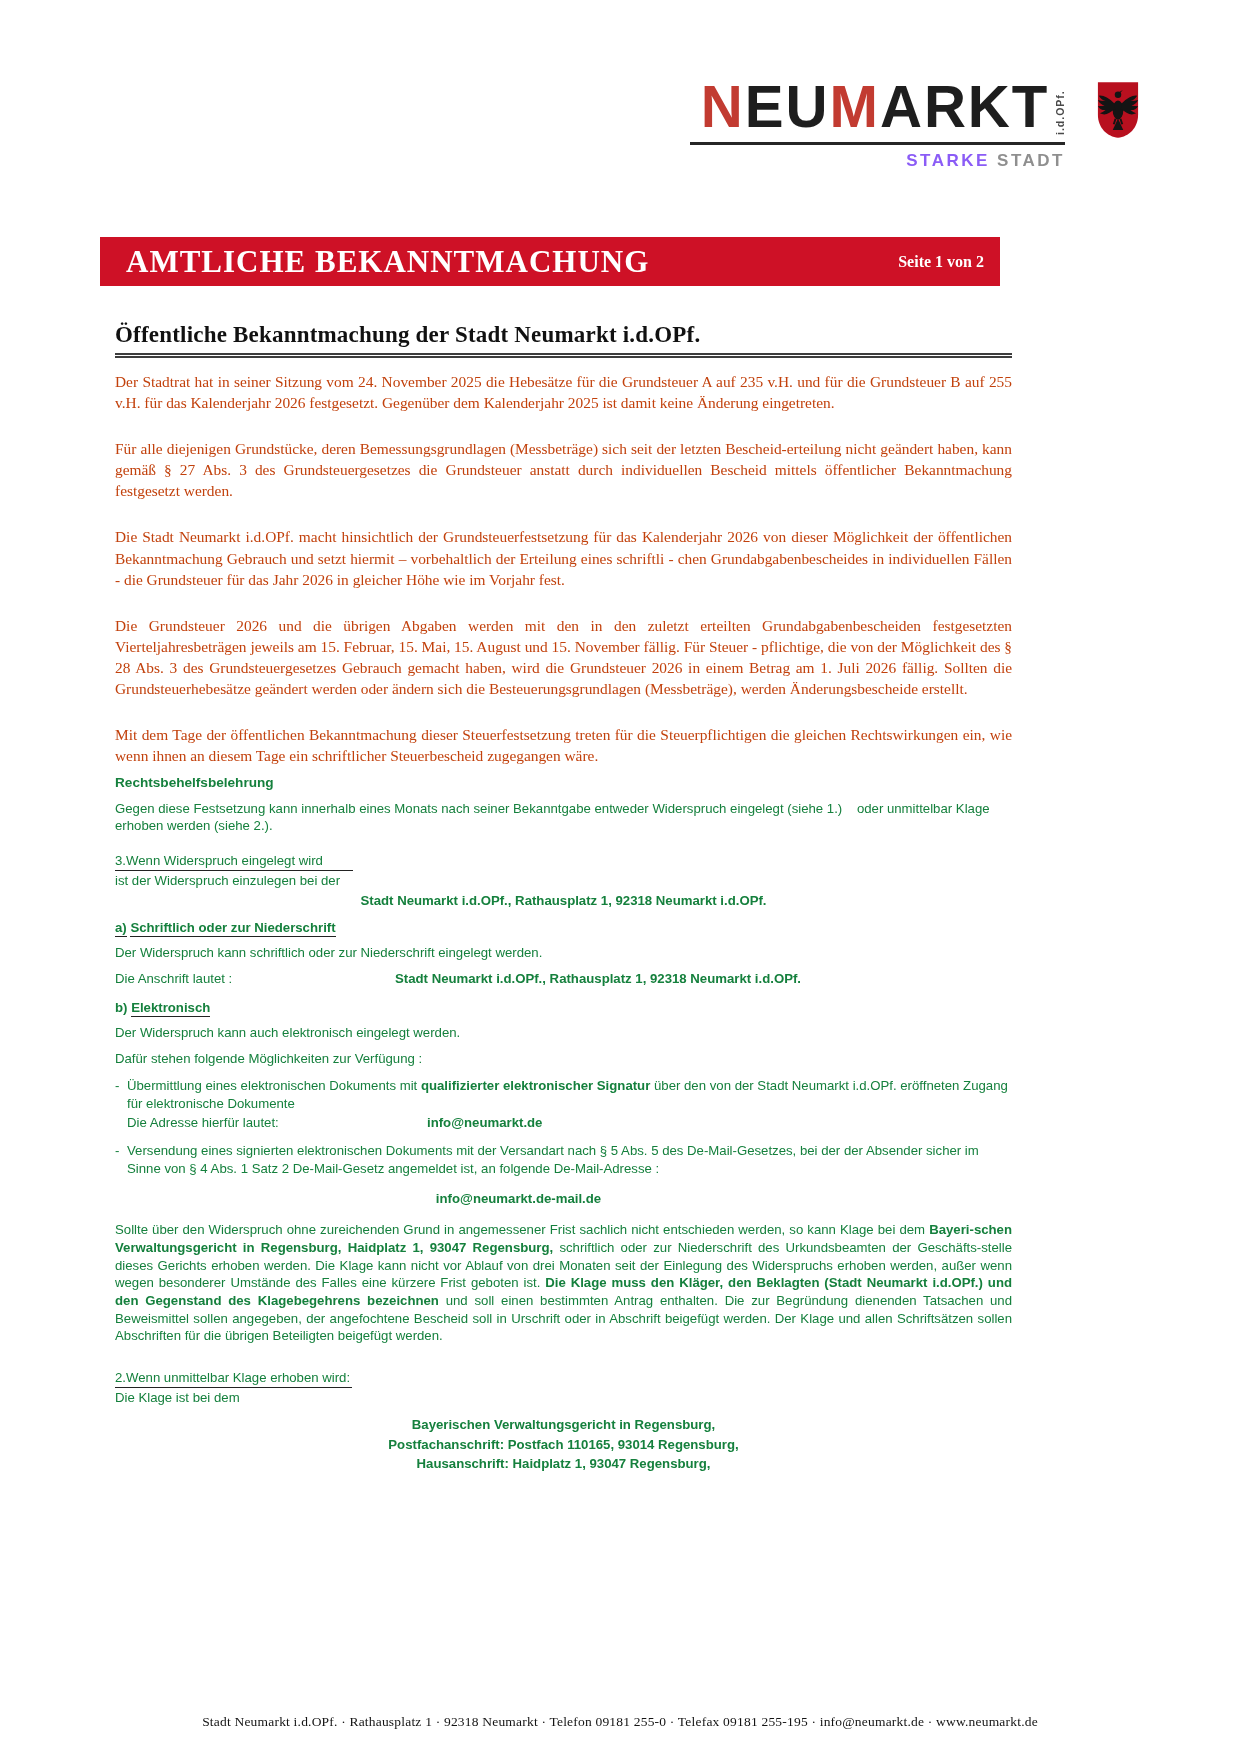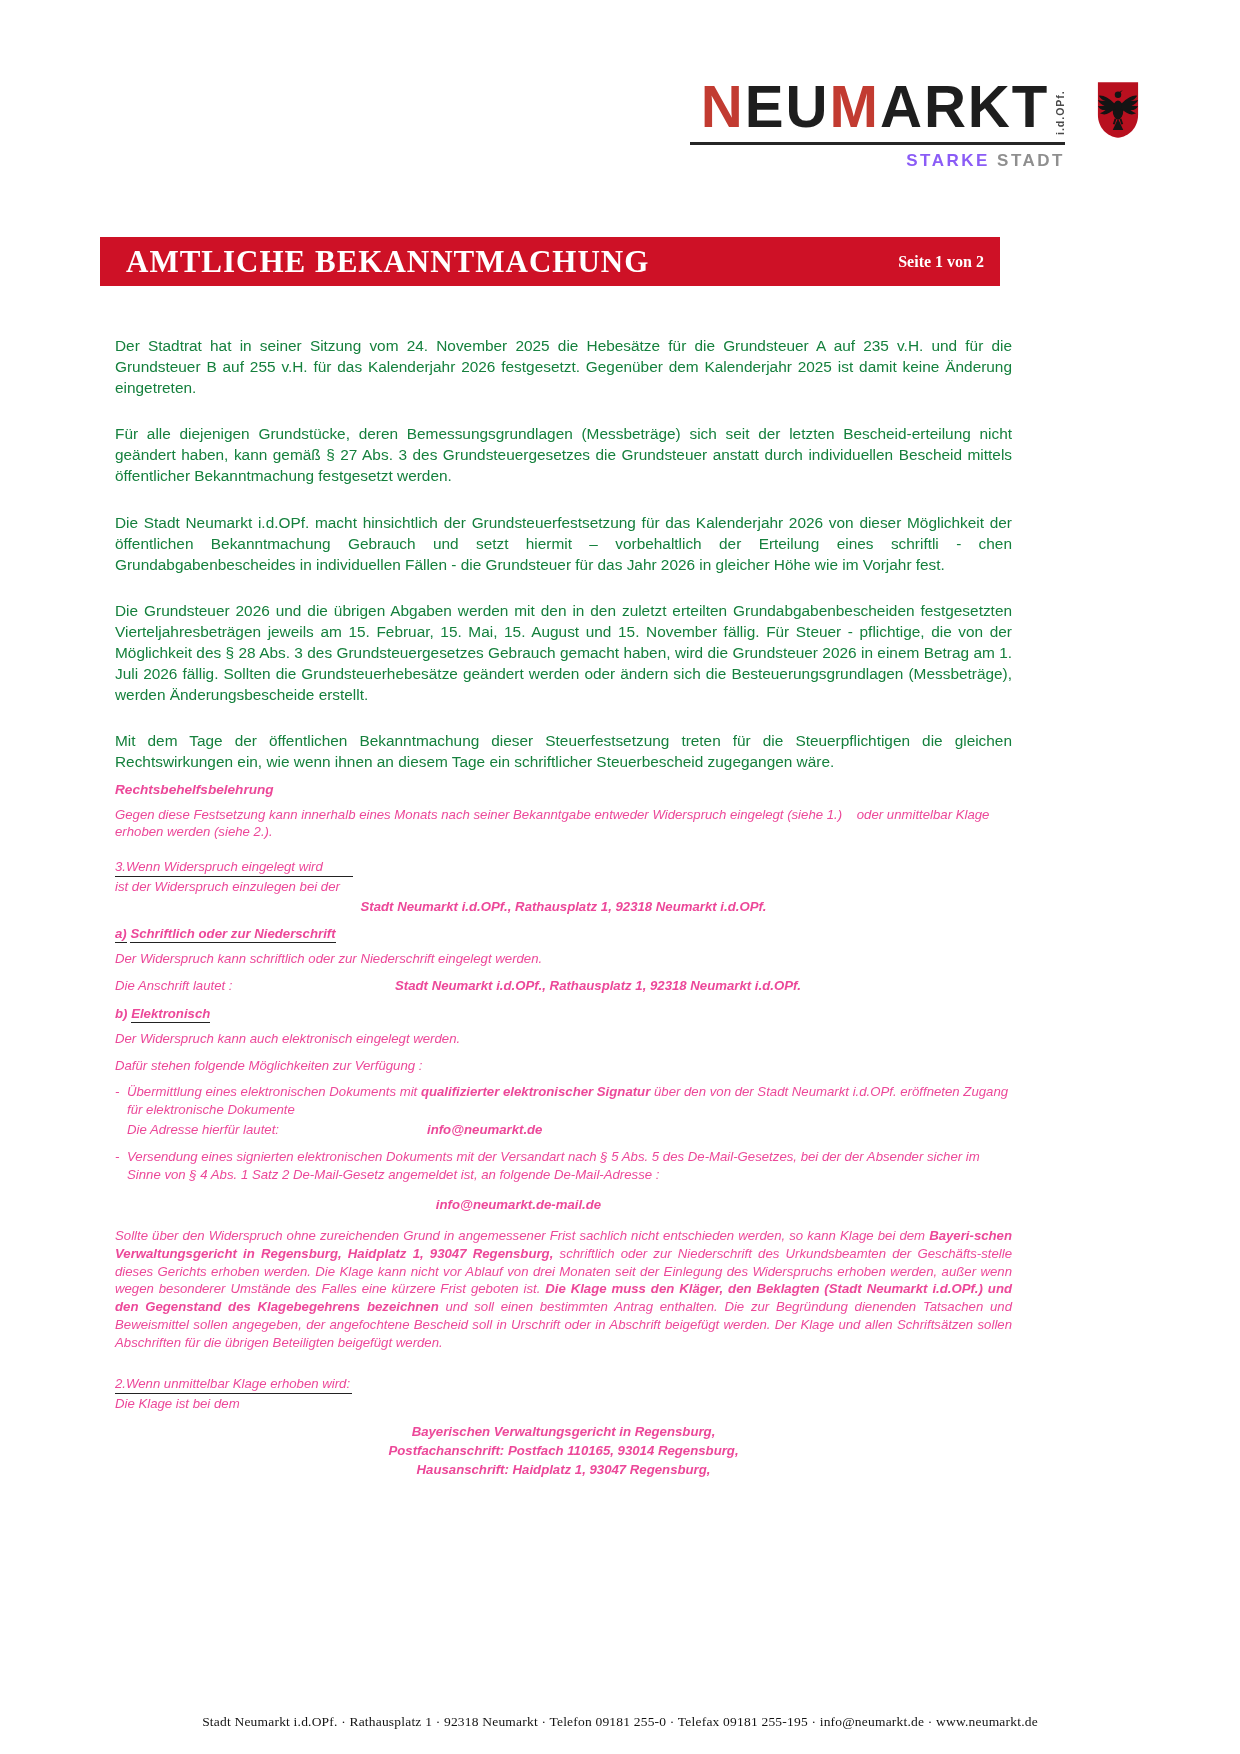--- a/index.html
+++ b/index.html
@@ -29,25 +29,25 @@
           display:flex;align-items:center;justify-content:space-between;
           padding:0 16px 0 26px;box-sizing:border-box;}
   .banner-title{font-family:"Liberation Serif",serif;font-weight:bold;font-size:31px;
                 color:#ffffff;letter-spacing:1px;white-space:nowrap;}
   .banner-page{font-family:"Liberation Serif",serif;font-weight:bold;font-size:16px;color:#ffffff;white-space:nowrap;}
 
   
   .content{position:absolute;left:115px;top:322px;width:897px;}
   .doc-heading{font-family:"Liberation Serif",serif;font-size:23px;font-weight:bold;color:#111;
                margin:0;padding-bottom:5px;border-bottom:5px double #3d3d3d;letter-spacing:0.2px;}
-  .para{font-size:15.4px;line-height:1.37;text-align:justify;margin:13px 0 25px;color:#15803d;}
+  .para{font-size:15.4px;line-height:1.37;text-align:justify;margin:13px 0 25px;color:#c2410c;font-family:Liberation Serif, serif;}
   .para.tight{margin-bottom:8px;}
 
   
-  .legal{font-size:13.2px;line-height:1.34;color:#ec4899;font-style:italic;}
+  .legal{font-size:13.2px;line-height:1.34;color:#15803d;}
   .legal-heading{font-size:13.6px;font-weight:bold;margin:2px 0 7px;}
   .legal-p{margin:0 0 9px;}
   .prewrap{white-space:pre-wrap;}
   .bold{font-weight:bold;}
   .underlined-title{display:inline-block;border-bottom:1.2px solid #222;padding-right:30px;margin:8px 0 1px;}
   .underlined-title.no-ext{padding-right:2px;}
   .centered{text-align:center;}
   .addr-line{margin:3px 0 9px;}
   .sub-title{margin:6px 0 7px;}
   .sub-title .u{border-bottom:1.4px solid #222;padding-bottom:1px;}
@@ -94,20 +94,21 @@
       </g>
     </svg>
   </header>
 
   <div class="banner">
     <span class="banner-title">AMTLICHE BEKANNTMACHUNG</span>
     <span class="banner-page">Seite 1 von 2</span>
   </div>
 
   <main class="content">
+    <h1 class="doc-heading">Öffentliche Bekanntmachung der Stadt Neumarkt i.d.OPf.</h1>
 
     <p class="para">Der Stadtrat hat in seiner Sitzung vom 24. November 2025 die Hebesätze für die Grundsteuer A auf 235 v.H. und für die Grundsteuer B auf 255 v.H. für das Kalenderjahr 2026 festgesetzt. Gegenüber dem Kalenderjahr 2025 ist damit keine Änderung eingetreten.</p>
     <p class="para">Für alle diejenigen Grundstücke, deren Bemessungsgrundlagen (Messbeträge) sich seit der letzten Bescheid-erteilung nicht geändert haben, kann gemäß § 27 Abs. 3 des Grundsteuergesetzes die Grundsteuer anstatt durch  individuellen Bescheid mittels öffentlicher Bekanntmachung festgesetzt werden.</p>
     <p class="para">Die Stadt Neumarkt i.d.OPf. macht hinsichtlich der Grundsteuerfestsetzung für das Kalenderjahr 2026 von dieser Möglichkeit der öffentlichen Bekanntmachung Gebrauch und setzt hiermit – vorbehaltlich der Erteilung eines schriftli - chen Grundabgabenbescheides in individuellen Fällen - die Grundsteuer für das Jahr 2026 in gleicher Höhe wie im Vorjahr fest.</p>
     <p class="para">Die Grundsteuer 2026 und die übrigen Abgaben werden mit den in den zuletzt erteilten Grundabgabenbescheiden festgesetzten Vierteljahresbeträgen jeweils am 15. Februar, 15. Mai, 15. August und 15. November fällig. Für Steuer - pflichtige, die von der Möglichkeit des § 28 Abs. 3 des Grundsteuergesetzes Gebrauch gemacht haben, wird die Grundsteuer 2026 in einem Betrag am 1. Juli 2026 fällig. Sollten die Grundsteuerhebesätze geändert werden oder ändern sich die Besteuerungsgrundlagen (Messbeträge), werden Änderungsbescheide erstellt.</p>
     <p class="para tight">Mit dem Tage der öffentlichen Bekanntmachung dieser Steuerfestsetzung treten für die Steuerpflichtigen die gleichen Rechtswirkungen ein, wie wenn ihnen an diesem Tage ein schriftlicher Steuerbescheid zugegangen wäre.</p>
 
     <section class="legal">
       <div class="legal-heading">Rechtsbehelfsbelehrung</div>
       <p class="legal-p prewrap">Gegen diese Festsetzung kann innerhalb eines Monats nach seiner Bekanntgabe entweder Widerspruch eingelegt (siehe 1.)    oder unmittelbar Klage erhoben werden (siehe 2.).</p>

